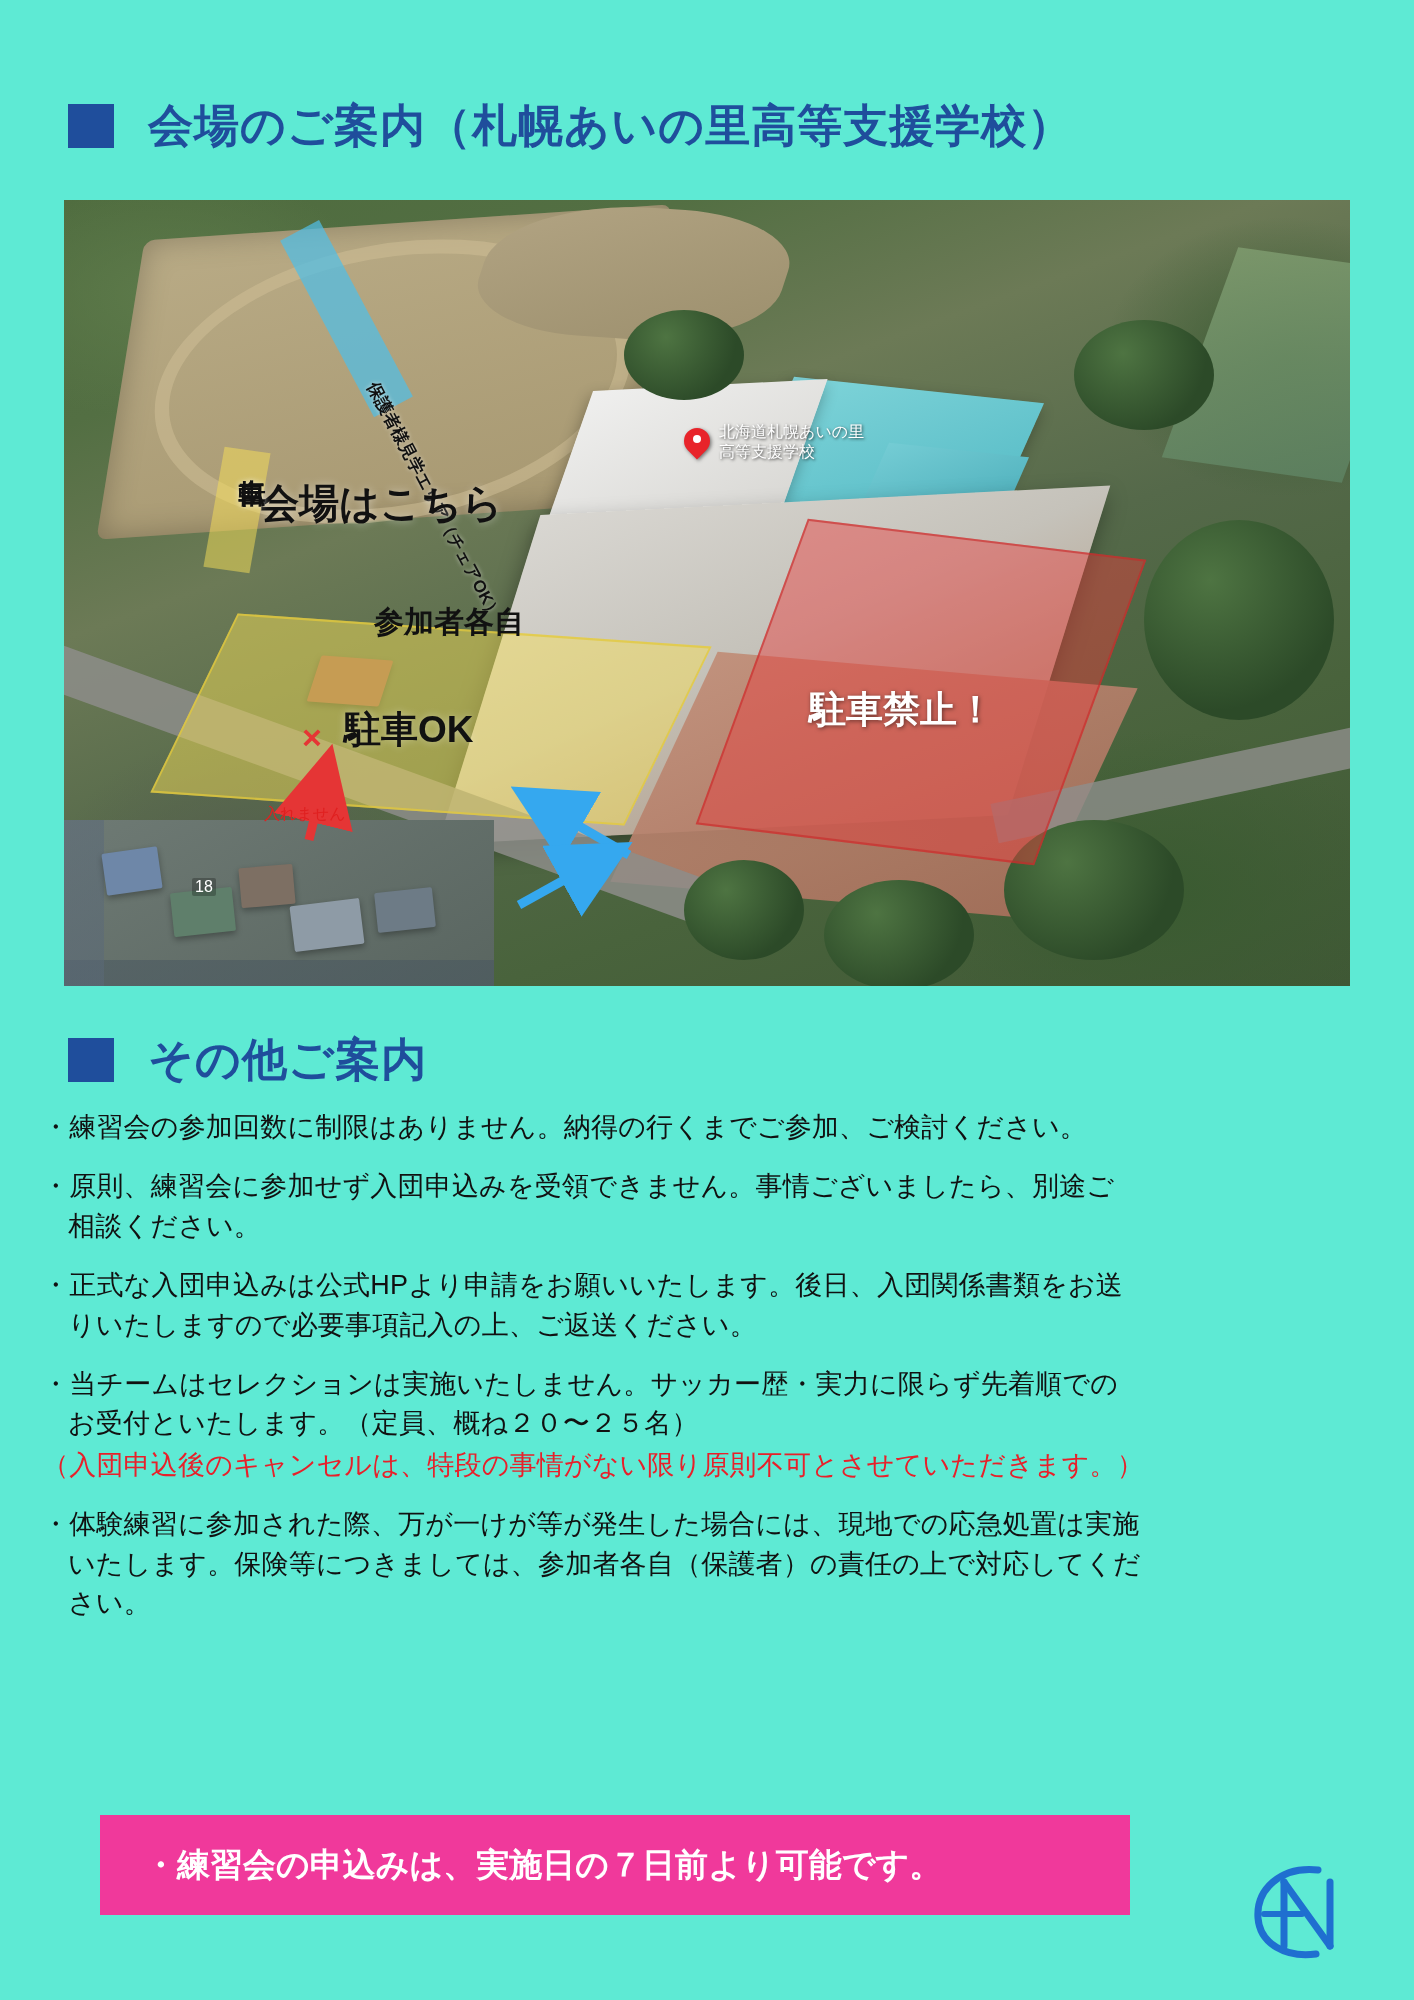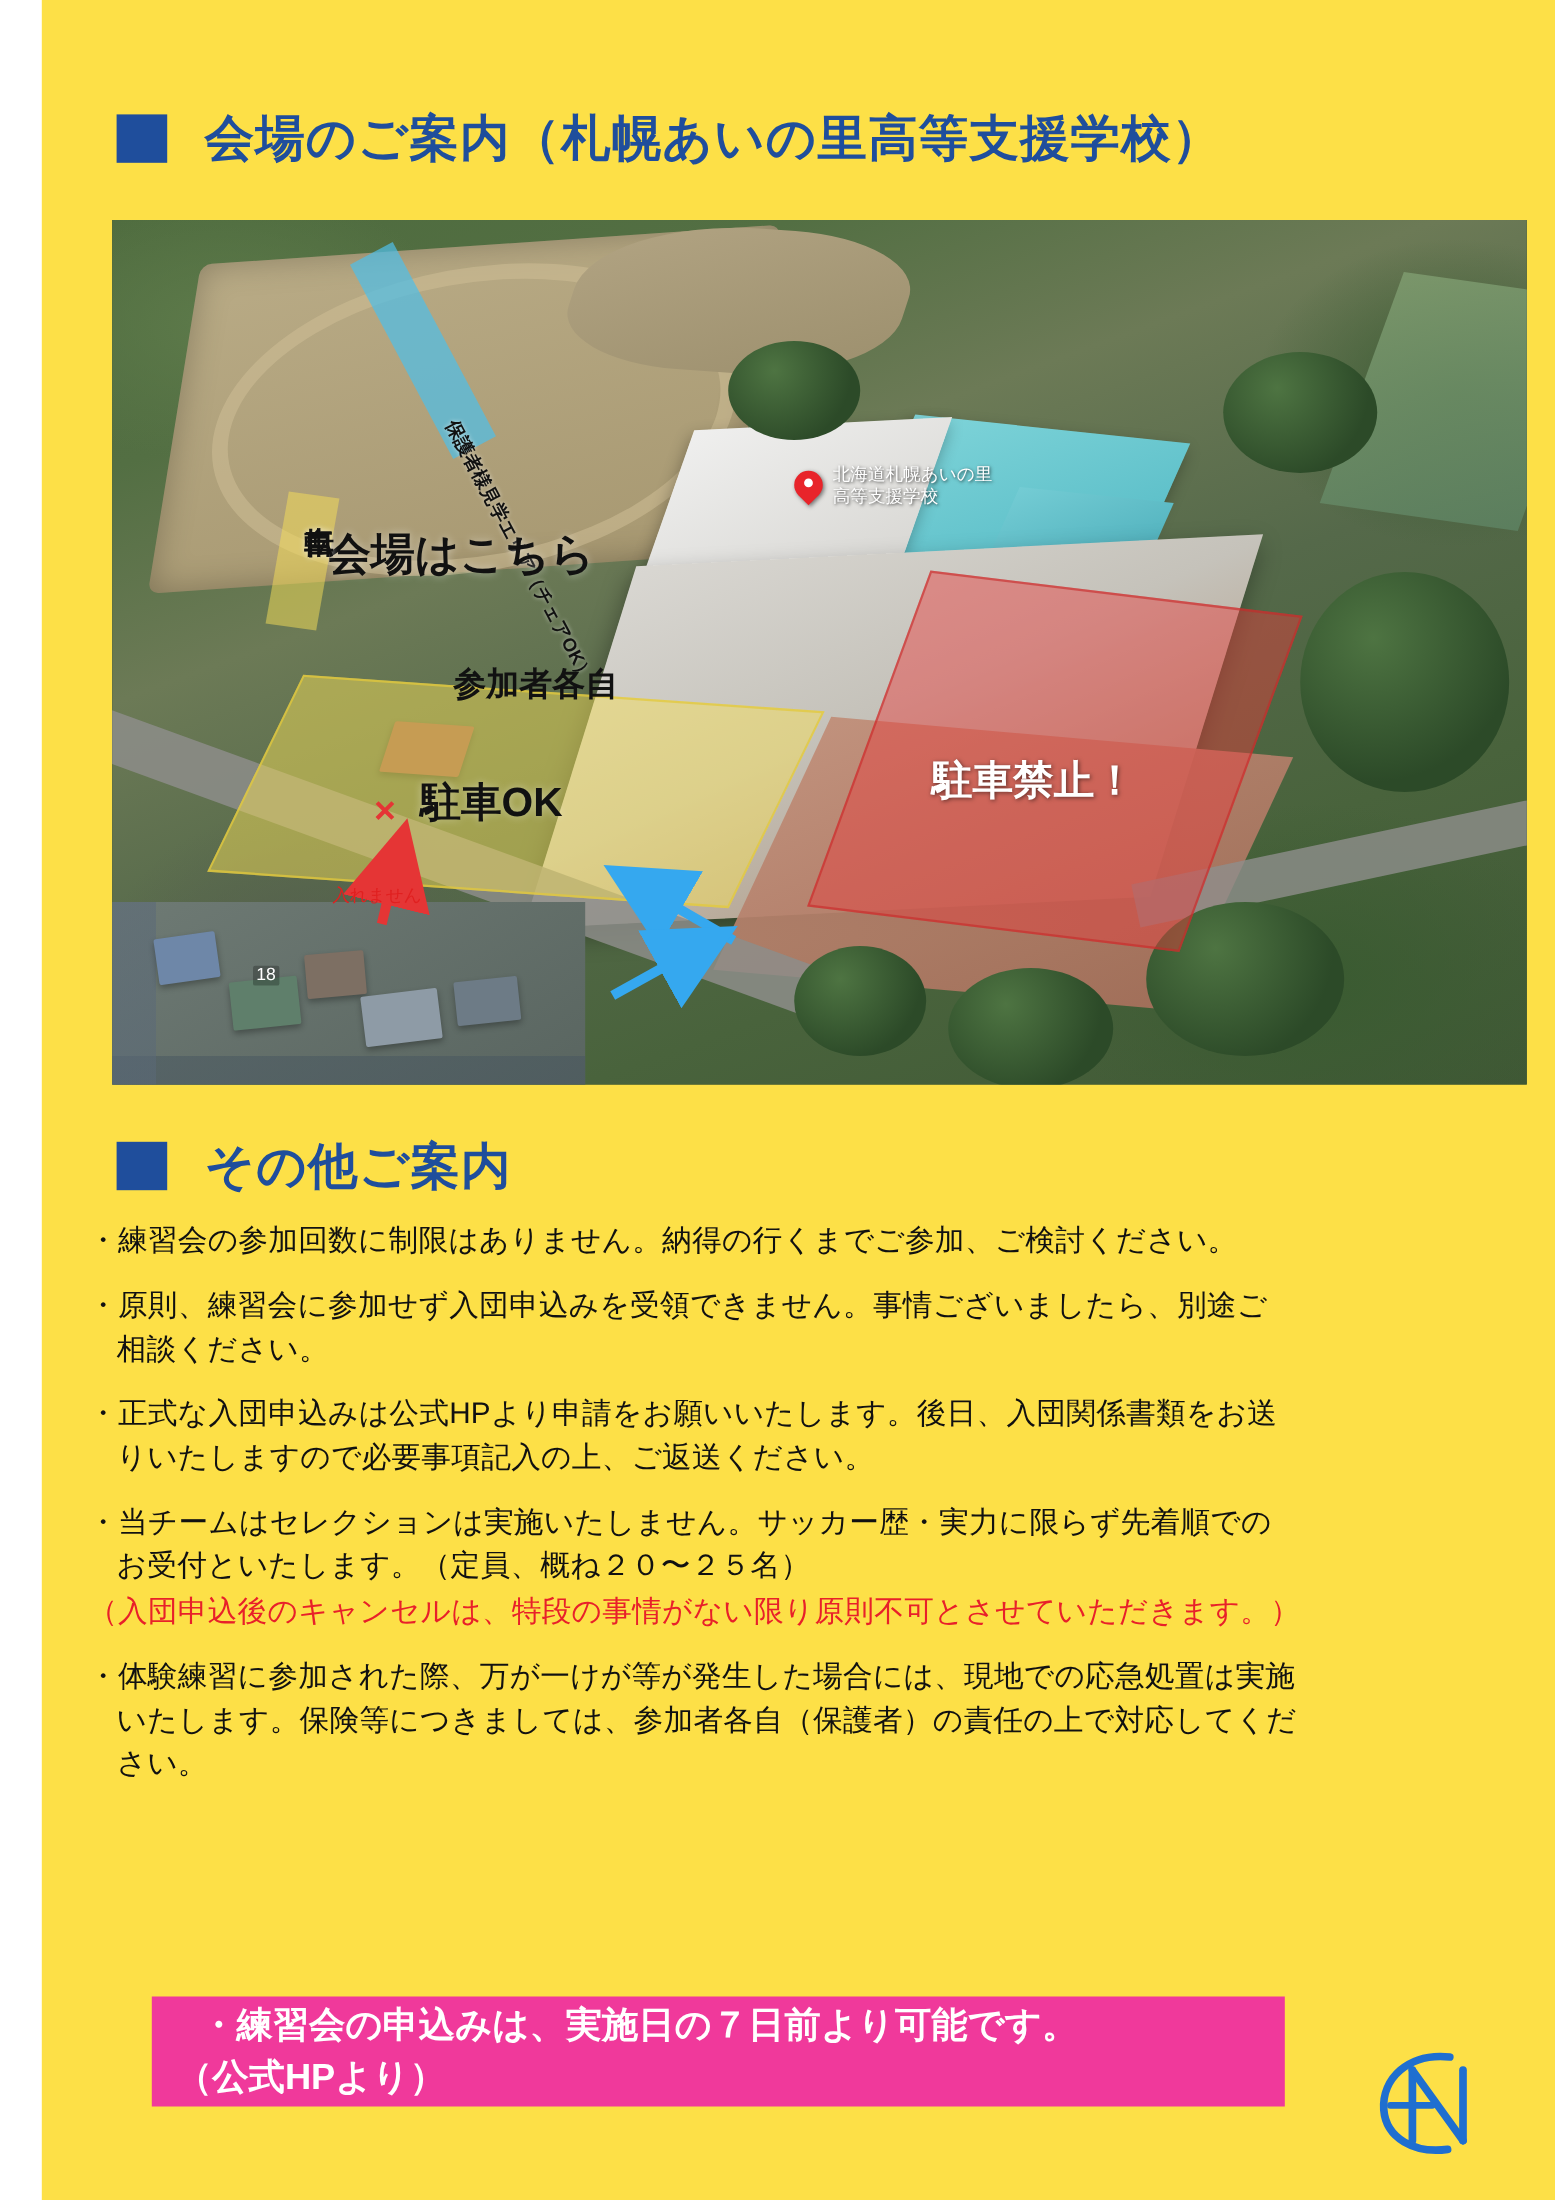--- a/index.html
+++ b/index.html
@@ -10,22 +10,21 @@
   body {
     width: 1414px;
     height: 2000px;
     position: relative;
     font-family: "Liberation Sans", "DejaVu Sans", sans-serif;
     overflow: hidden;
   }
   .page {
     position: absolute;
     inset: 0;
-    background: #fde047;
-    margin-left: 38px;
+    background: #5eead4;
   }
 
   
   .section-head {
     position: absolute;
     display: flex;
     align-items: center;
     gap: 34px;
   }
   .head-square {
@@ -457,21 +456,20 @@
 
     <p class="bullet">
       <span>・体験練習に参加された際、万が一けが等が発生した場合には、現地での応急処置は実施</span>
       <span class="sub">いたします。保険等につきましては、参加者各自（保護者）の責任の上で対応してくだ</span>
       <span class="sub">さい。</span>
     </p>
   </div>
 
   <div class="callout">
     <div class="callout-line indent">・練習会の申込みは、実施日の７日前より可能です。</div>
-    <div class="callout-line">（公式HPより）</div>
   </div>
 
   <svg class="logo" viewBox="0 0 122 104">
     <path d="M78,10 C40,6 16,30 18,58 C20,84 46,98 76,94" fill="none" stroke="#1f6fd0" stroke-width="7" stroke-linecap="round"></path>
     <path d="M44,22 L44,86" fill="none" stroke="#1f6fd0" stroke-width="7" stroke-linecap="round"></path>
     <path d="M44,22 L90,86" fill="none" stroke="#1f6fd0" stroke-width="7" stroke-linecap="round"></path>
     <path d="M90,22 L90,86" fill="none" stroke="#1f6fd0" stroke-width="7" stroke-linecap="round"></path>
     <path d="M24,54 L62,54" fill="none" stroke="#1f6fd0" stroke-width="6" stroke-linecap="round"></path>
   </svg>
 

